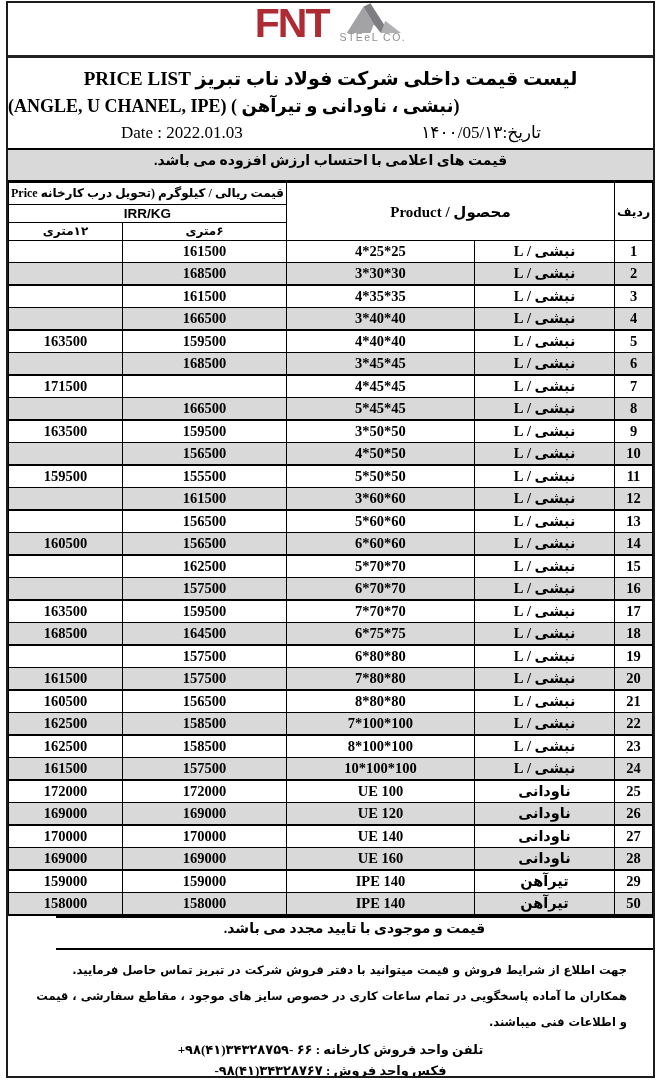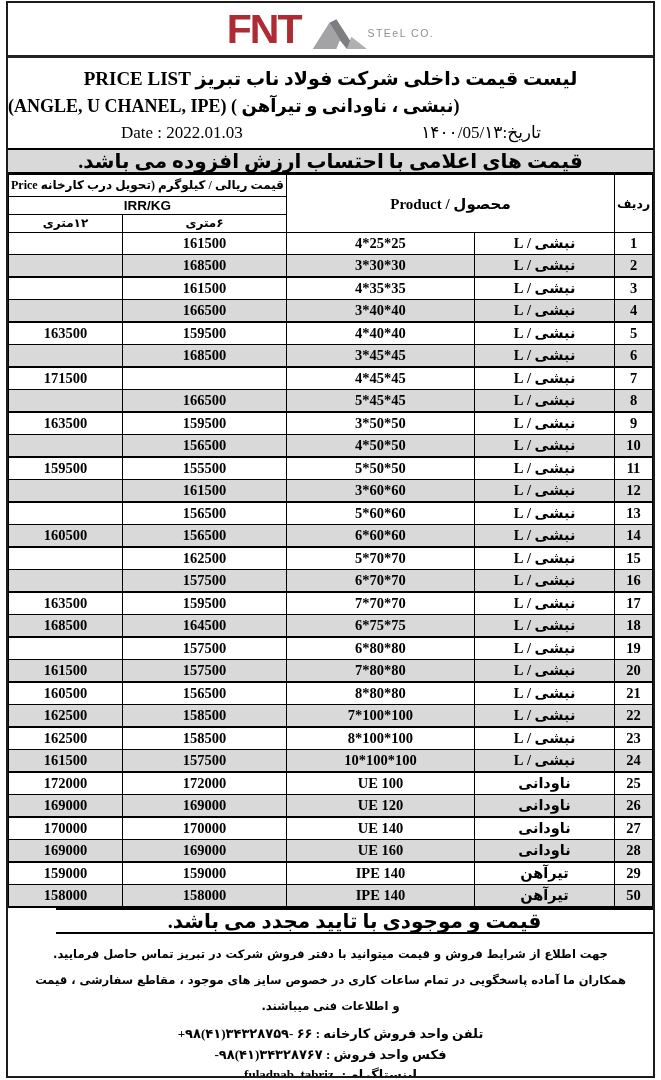--- a/index.html
+++ b/index.html
@@ -1,51 +1,51 @@
 <!DOCTYPE html>
 <html><head>
 <meta charset="utf-8">
 <style>
   html,body{margin:0;padding:0;background:#fff;}
   body{width:661px;height:1080px;position:relative;font-family:"Liberation Serif","DejaVu Sans",serif;color:#000;}
   .page{box-sizing:border-box;width:649px;height:1077px;margin:1px 6px 0 6px;border:2px solid #1c1c1c;background:#fff;overflow:hidden;}
 
   
-  .logo-section{height:52px;border-bottom:3px solid #222;display:flex;align-items:center;justify-content:center;}
+  .logo-section{height:52px;border-bottom:3px solid #222;display:flex;align-items:flex-start;justify-content:center;}
   .logo{display:flex;align-items:flex-end;}
   .fnt{font-family:"Liberation Sans",sans-serif;font-weight:bold;font-size:41px;line-height:40px;color:#ae2b33;letter-spacing:-2px;}
-  .logo-right{display:flex;flex-direction:row;align-items:center;margin-left:11px;}
+  .logo-right{display:flex;flex-direction:column;align-items:center;margin-left:11px;}
   .steelco{font-family:"Liberation Sans",sans-serif;font-size:10.5px;color:#8f8f92;letter-spacing:1.5px;line-height:11px;margin-top:-1px;white-space:nowrap;}
 
   
   .title-block{padding-top:6px;}
   .title-line1{text-align:center;font-weight:bold;font-size:19px;line-height:29px;}
   .title-line2{text-align:left;font-weight:bold;font-size:18px;line-height:27px;}
   .date-row{display:flex;justify-content:space-between;padding:0 112px 0 113px;font-weight:normal;font-size:17px;line-height:26px;}
 
   
-  .notice{box-sizing:border-box;border-top:2px solid #000;border-bottom:2px solid #000;text-align:center;font-weight:bold;font-size:20px;height:26px;line-height:22px;}
+  .notice{box-sizing:border-box;border-top:2px solid #000;border-bottom:2px solid #000;text-align:center;font-weight:bold;font-size:14px;height:34px;line-height:22px;}
   .notice-top{background:#d9d9d9;margin-top:2px;}
   .notice-bottom{background:#fff;margin-left:48px;}
 
   
   .price-table{width:100%;border-collapse:collapse;table-layout:fixed;}
   .price-table td{border:1px solid #000;text-align:center;vertical-align:middle;font-weight:bold;padding:0;overflow:hidden;white-space:nowrap;}
   .h-price{font-size:12px;height:21px;border-bottom:1px dotted #666;}
   .h-unit{font-family:"Liberation Sans",sans-serif;font-size:13.5px;height:17px;border-top:1px dotted #666;border-bottom:1px dotted #666;}
   .h-6m,.h-12m{font-size:12px;height:17px;}
   .h-rownum{font-size:12.5px;}
   .h-product{font-size:15px;}
   .price-table tbody td{height:21px;font-size:14.5px;}
   .type-cell{font-size:13.5px;}
   .price-table tbody tr.even td{background:#d9d9d9;border-bottom-width:2px;}
 
   
   .footer{padding:4px 10px 0 10px;}
-  .footer-para{text-align:center;font-family:"DejaVu Sans",sans-serif;font-weight:bold;font-size:11.5px;line-height:26px;margin:3px 16px 5px 16px;}
+  .footer-para{font-family:"DejaVu Sans",sans-serif;font-weight:bold;font-size:11.5px;line-height:26px;margin:3px 16px 5px 16px;}
   .contact-line{text-align:center;font-weight:bold;font-size:13px;line-height:20.5px;}
   .pair{display:flex;justify-content:center;align-items:baseline;}
   .small-gap{gap:8px;}
   .latin{font-family:"Liberation Serif",serif;}
 </style>
 </head>
 <body>
 
 <div class="page">
 

